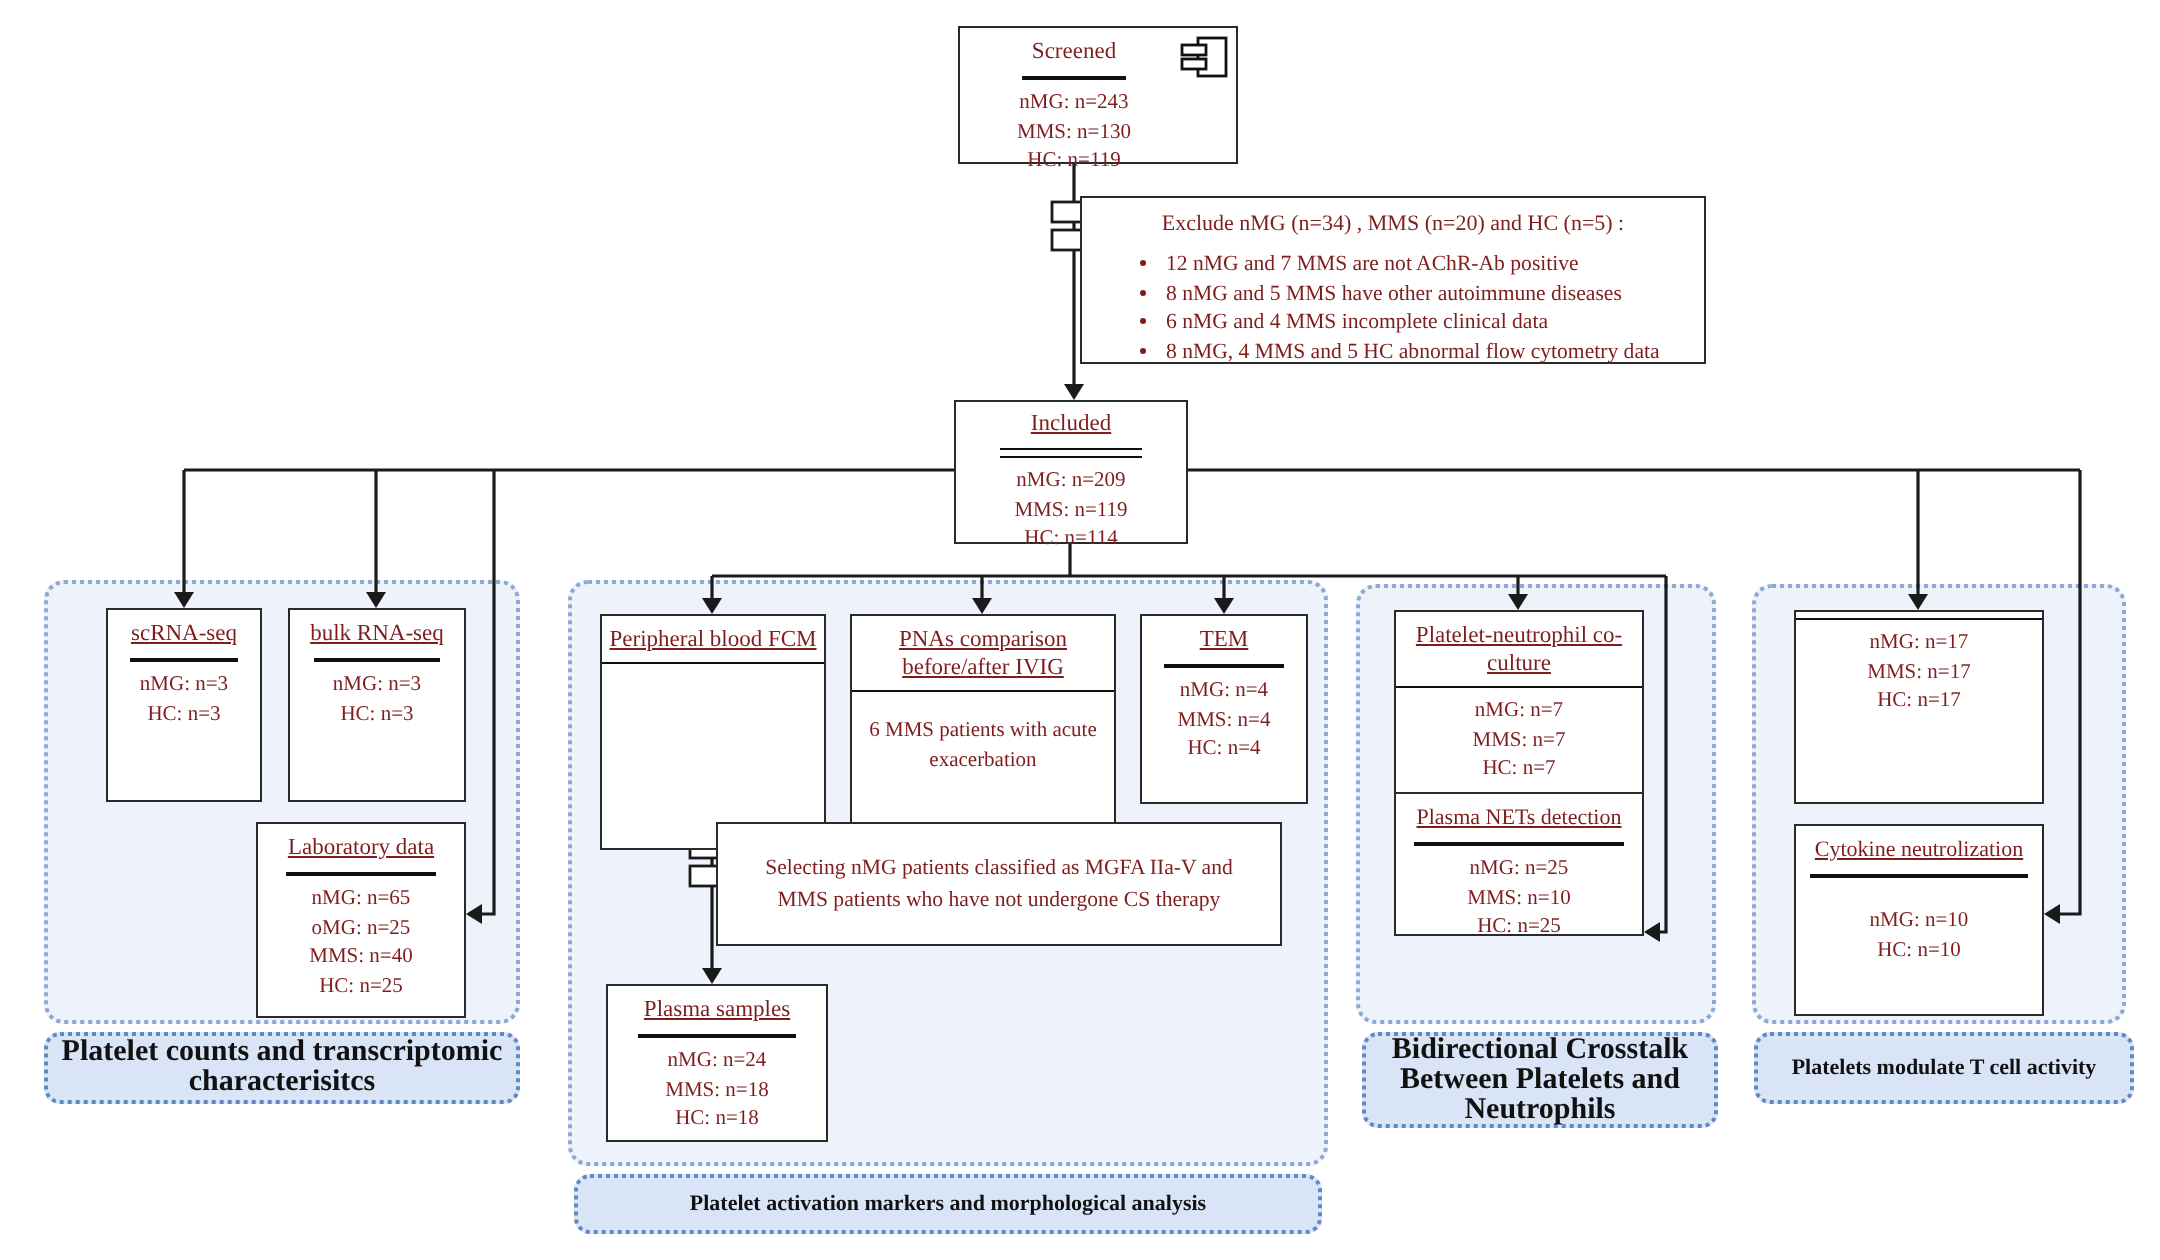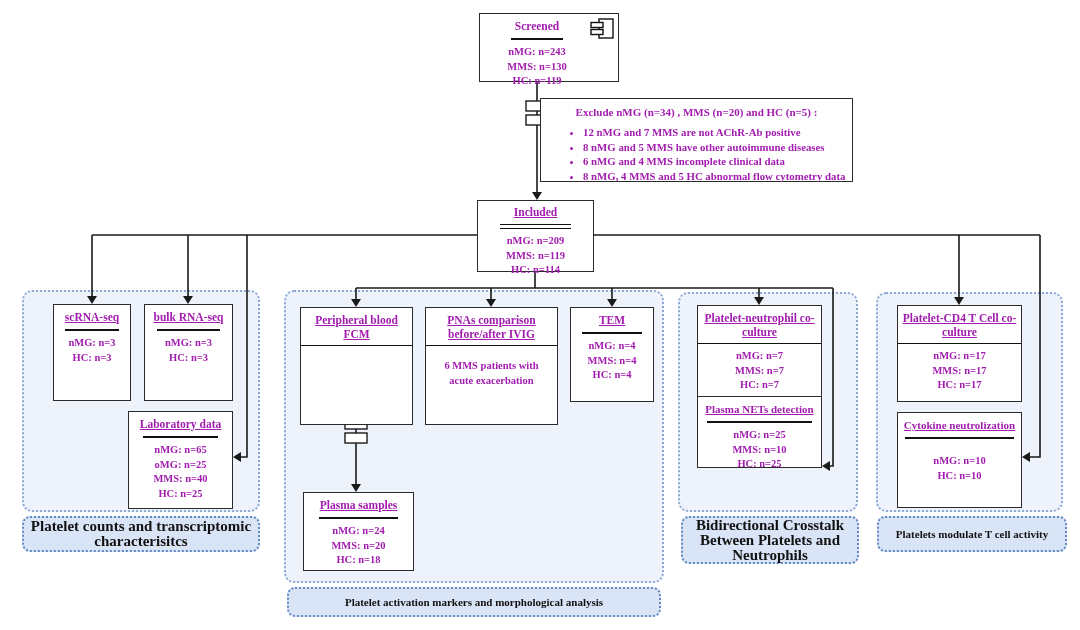--- a/index.html
+++ b/index.html
@@ -8,21 +8,21 @@
   .canvas { position:relative; width:1080px; height:630px; background:#fff; overflow:hidden; }
 
   .wires { position:absolute; left:0; top:0; z-index:2; pointer-events:none; }
 
   .panel { position:absolute; z-index:1; background:#eef2fa; border:2px dotted #8ba9d4; border-radius:10px; }
   .plabel { position:absolute; z-index:3; background:#d9e4f6; border:2px dotted #6088c2; border-radius:8px;
             display:flex; align-items:center; justify-content:center; text-align:center;
             font-weight:700; font-size:15px; line-height:15px; color:#111; padding:2px 4px; }
 
   .box { position:absolute; z-index:3; background:#fff; border:1.5px solid #2a2a2a; text-align:center;
-         font-weight:700; color:#a21caf; }
+         font-weight:400; color:#7f1d1d; }
   .bt   { font-size:11.5px; line-height:14px; padding:5px 3px 1px; text-decoration:underline; }
   .bt.nou { text-decoration:none; }
   .bt.sm { font-size:11px; }
   .rule { height:0; border-top:2px solid #111; width:72%; margin:4px auto 2px; }
   .rule.full { width:100%; border-top:1.8px solid #111; margin:3px 0 2px; }
   .rule.dbl  { height:5px; border-top:1.6px solid #111; border-bottom:1.6px solid #111; width:62%; }
   .rows { font-size:10.5px; line-height:14.5px; padding-top:3px; }
   .rows.gap { padding-top:13px; }
   .note { font-size:10.5px; line-height:15px; padding:10px 6px 0; }
 
@@ -171,27 +171,28 @@
   <div class="box" style="left:570px; top:307px; width:84px; height:95px">
     <div class="bt">TEM</div>
     <div class="rule"></div>
     <div class="rows">
       <div>nMG: n=4</div>
       <div>MMS: n=4</div>
       <div>HC: n=4</div>
     </div>
   </div>
 
+  <div class="box selecting" style="left:358px; top:411px; width:283px; height:62px">Selecting nMG patients classified as MGFA IIa-V and MMS patients who have not undergone CS therapy</div>
 
   <div class="box" style="left:303px; top:492px; width:111px; height:79px">
     <div class="bt">Plasma samples</div>
     <div class="rule"></div>
     <div class="rows">
       <div>nMG: n=24</div>
-      <div>MMS: n=20</div>
+      <div>MMS: n=18</div>
       <div>HC: n=18</div>
     </div>
   </div>
 
   <div class="plabel" style="left:287px; top:587px; width:374px; height:30px; font-size:11px">Platelet activation markers and morphological analysis</div>
 
   <div class="box" style="left:697px; top:305px; width:125px; height:97px">
     <div class="bt">Platelet-neutrophil co-culture</div>
     <div class="rule full"></div>
     <div class="rows">
@@ -207,21 +208,20 @@
     <div class="rows">
       <div>nMG: n=25</div>
       <div>MMS: n=10</div>
       <div>HC: n=25</div>
     </div>
   </div>
 
   <div class="plabel" style="left:681px; top:516px; width:178px; height:48px">Bidirectional Crosstalk Between Platelets and Neutrophils</div>
 
   <div class="box" style="left:897px; top:305px; width:125px; height:97px">
-    <div class="bt">Platelet-CD4 T Cell co-culture</div>
     <div class="rule full"></div>
     <div class="rows">
       <div>nMG: n=17</div>
       <div>MMS: n=17</div>
       <div>HC: n=17</div>
     </div>
   </div>
 
   <div class="box" style="left:897px; top:412px; width:125px; height:96px">
     <div class="bt sm">Cytokine neutrolization</div>

